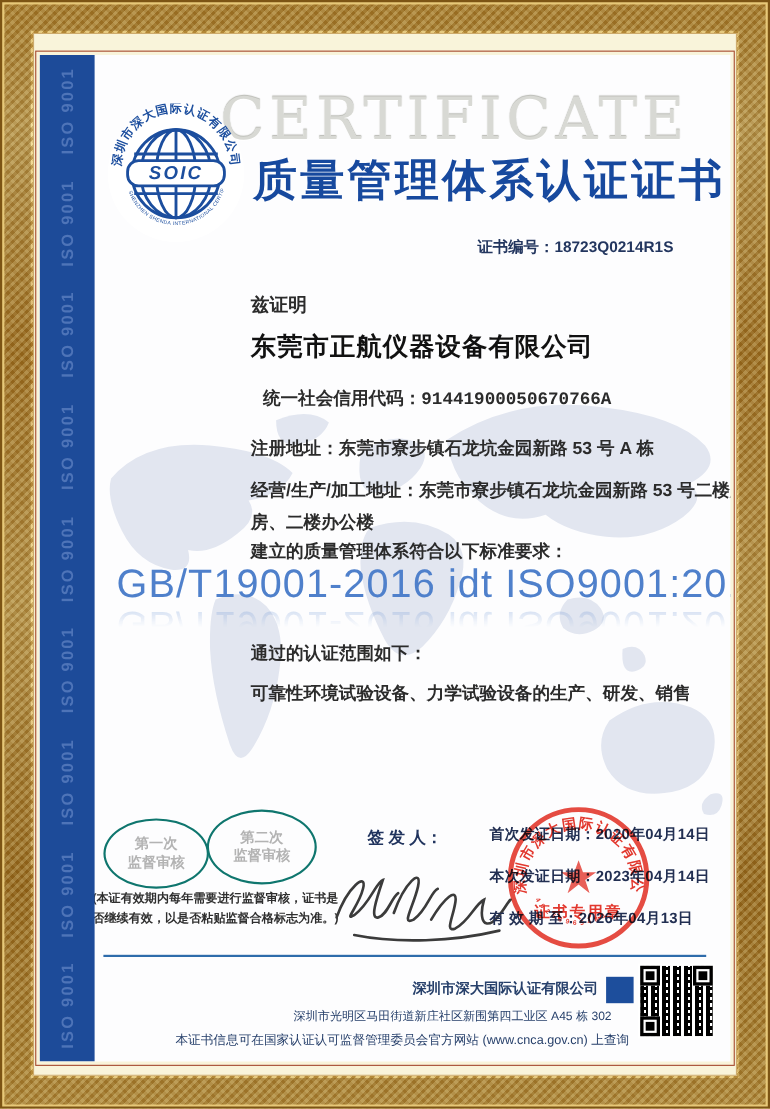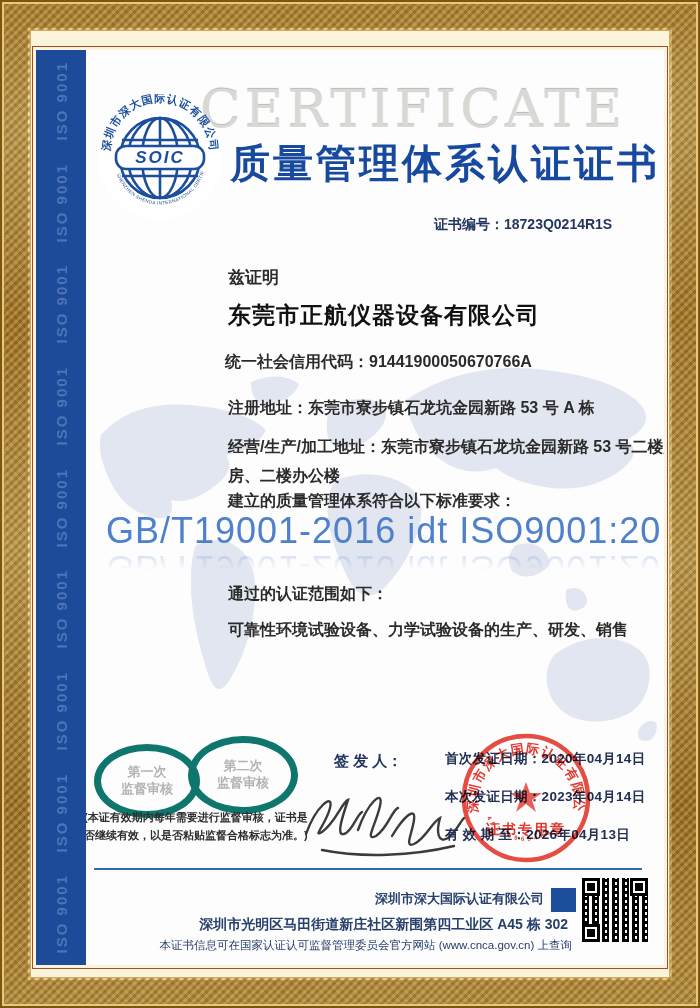--- a/index.html
+++ b/index.html
@@ -21,44 +21,44 @@
   .map{position:absolute;left:10px;top:290px;width:618px;height:470px;z-index:0;}
   
   .logo{position:absolute;left:60px;top:44px;width:128px;height:128px;z-index:2;}
   .cert-word{position:absolute;left:164px;top:28px;font-family:"DejaVu Serif",serif;font-size:53px;letter-spacing:4px;color:#d8d9d4;text-shadow:0 1px 0 #ffffff,0 -1px 1px #b9bab4;white-space:nowrap;z-index:1;text-align:right;}
   .cn-title{position:absolute;left:194px;top:86px;font-size:40px;font-weight:800;color:#17499e;letter-spacing:3px;white-space:nowrap;z-index:2;}
   .cert-no{position:absolute;left:398px;top:166px;font-size:14px;font-weight:700;color:#23365f;z-index:2;}
   
   .tline{position:absolute;font-size:16px;font-weight:600;color:#2b2b2b;z-index:2;white-space:nowrap;}
   .certify{left:192px;top:216px;font-size:17px;}
   .company{left:192px;top:250px;font-size:23px;font-weight:800;color:#111;letter-spacing:1px;}
-  .credit{left:189px;top:302px;}
+  .credit{left:203px;top:302px;font-family:Liberation Mono, monospace;}
   .reg{left:192px;top:348px;}
   .op{left:192px;top:383px;width:456px;white-space:normal;line-height:1.8;}
   .std-intro{left:192px;top:441px;font-weight:800;}
   .standard{position:absolute;left:70px;top:460px;width:560px;text-align:center;font-size:36px;font-weight:500;color:#4f80cb;letter-spacing:1px;z-index:2;white-space:nowrap;}
   .standard.reflect{top:497px;transform:scaleY(-1);opacity:.30;
     -webkit-mask-image:linear-gradient(to top,#000 5%,transparent 55%);mask-image:linear-gradient(to top,#000 5%,transparent 55%);}
   .scope-intro{left:192px;top:534px;font-weight:800;}
   .scope{left:192px;top:570px;font-weight:800;}
   
-  .oval{position:absolute;border:7px solid #0f766e;border-radius:50%;display:flex;flex-direction:column;align-items:center;justify-content:center;color:#b3b3b3;font-size:13px;font-weight:700;line-height:1.3;z-index:2;background:transparent;}
+  .oval{position:absolute;border:2px solid #0f766e;border-radius:50%;display:flex;flex-direction:column;align-items:center;justify-content:center;color:#b3b3b3;font-size:13px;font-weight:700;line-height:1.3;z-index:2;background:transparent;}
   .oval1{left:58px;top:694px;width:92px;height:60px;}
   .oval2{left:152px;top:686px;width:96px;height:64px;}
   .audit-note{position:absolute;left:48px;top:758px;width:230px;font-size:11px;font-weight:700;line-height:1.65;color:#2f2f2f;z-index:2;}
   .issuer{position:absolute;left:298px;top:702px;font-size:15px;font-weight:800;color:#21345e;z-index:2;}
   .signature{position:absolute;left:256px;top:722px;width:180px;height:100px;z-index:2;}
   .dates{position:absolute;left:409px;top:700px;width:215px;z-index:2;}
   .dates .drow{height:38px;font-size:13.5px;font-weight:700;color:#222f52;white-space:nowrap;letter-spacing:.3px;}
   .stamp{position:absolute;left:422px;top:680px;width:136px;height:136px;z-index:4;mix-blend-mode:multiply;opacity:.92;}
   .separator{position:absolute;left:58px;top:818px;width:548px;height:2px;background:#2e6cab;z-index:2;}
   
   .f1{position:absolute;right:120px;top:840px;font-size:13px;font-weight:800;color:#27406b;white-space:nowrap;z-index:2;}
   .fsquare{position:absolute;right:88px;top:838px;width:25px;height:24px;background:#1d4e9c;z-index:2;}
-  .f2{position:absolute;right:96px;top:866px;font-size:14px;font-weight:700;color:#27406b;white-space:nowrap;z-index:2;}
+  .f2{position:absolute;right:108px;top:866px;font-size:11px;font-weight:400;color:#27406b;white-space:nowrap;z-index:2;}
   .f3{position:absolute;right:92px;top:888px;font-size:11.5px;font-weight:400;color:#27406b;white-space:nowrap;z-index:2;}
   .qr{position:absolute;right:16px;top:828px;width:66px;height:64px;background:
       repeating-linear-gradient(90deg,transparent 0 7px,#fff 7px 10px),
       repeating-linear-gradient(0deg,#000 0 3px,transparent 3px 6px),
       repeating-linear-gradient(90deg,#000 0 3px,transparent 3px 5px);
       background-color:#fff;z-index:2;outline:2px solid #fff;}
   .qf{position:absolute;width:12px;height:12px;border:3px solid #000;background:#fff;}
   .qf::after{content:"";position:absolute;inset:2px;background:#000;}
   .qf.tl{left:0;top:0;} .qf.tr{right:0;top:0;} .qf.bl{left:0;bottom:0;}
 </style>

